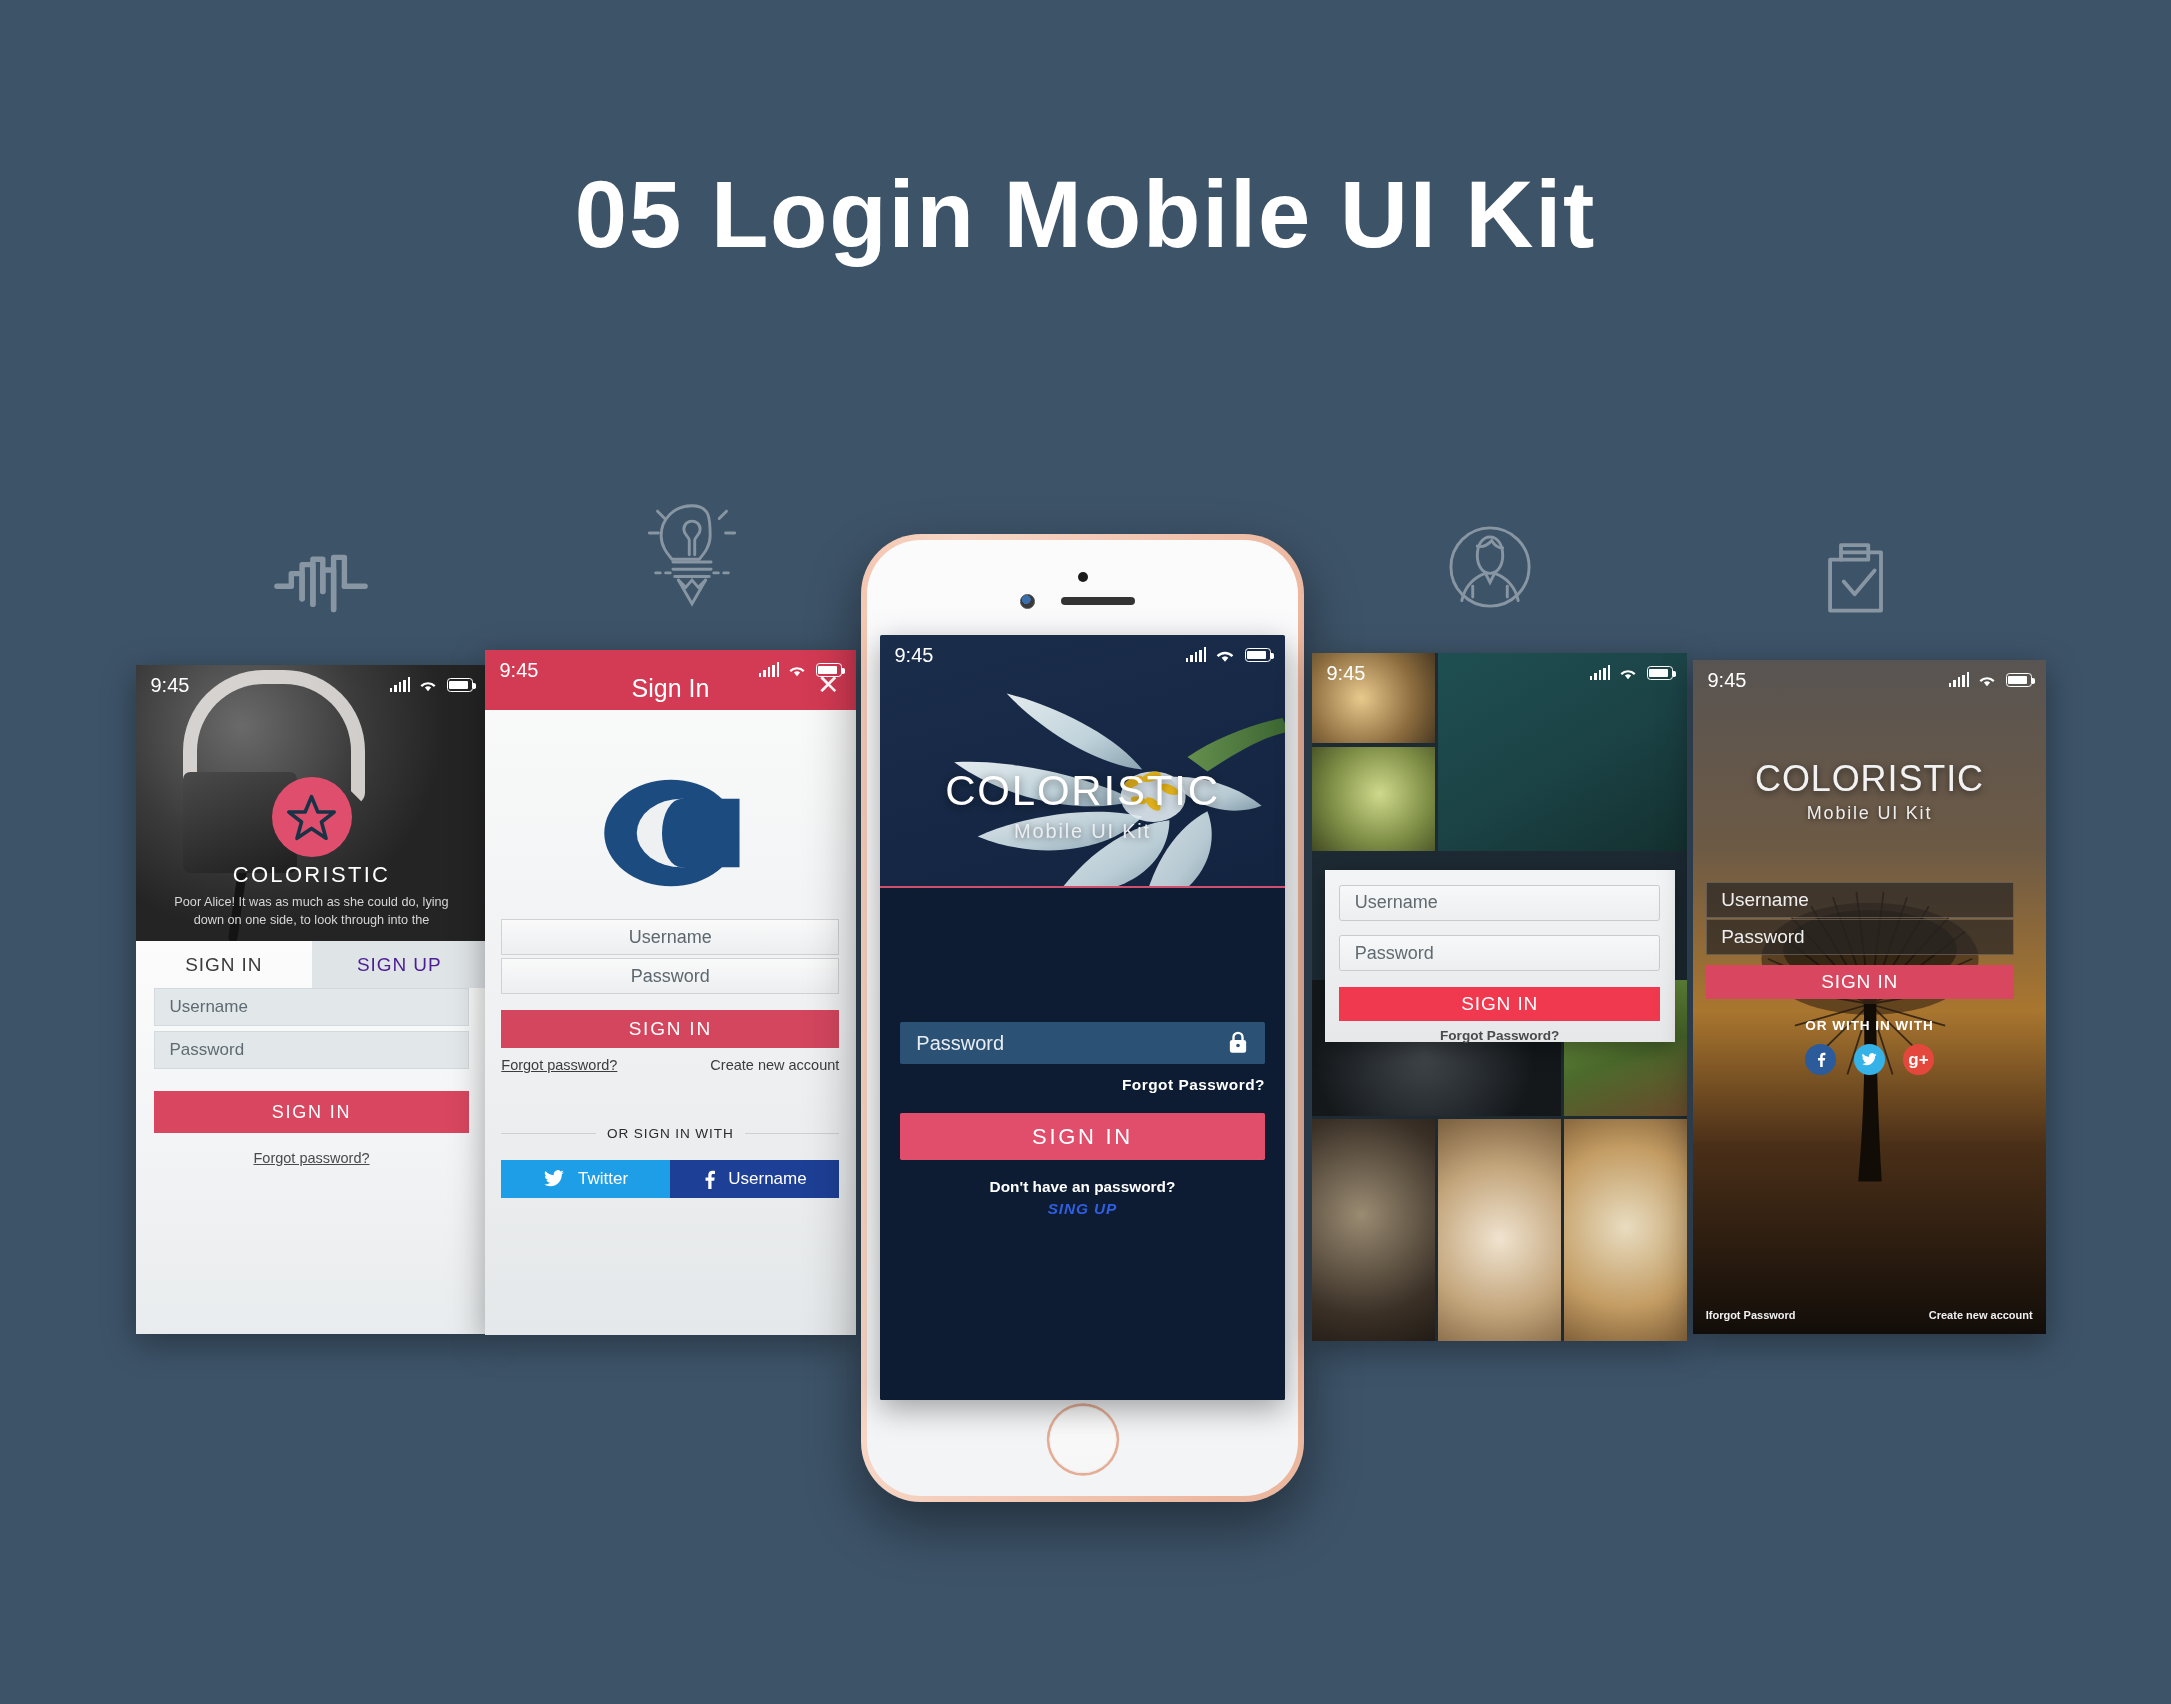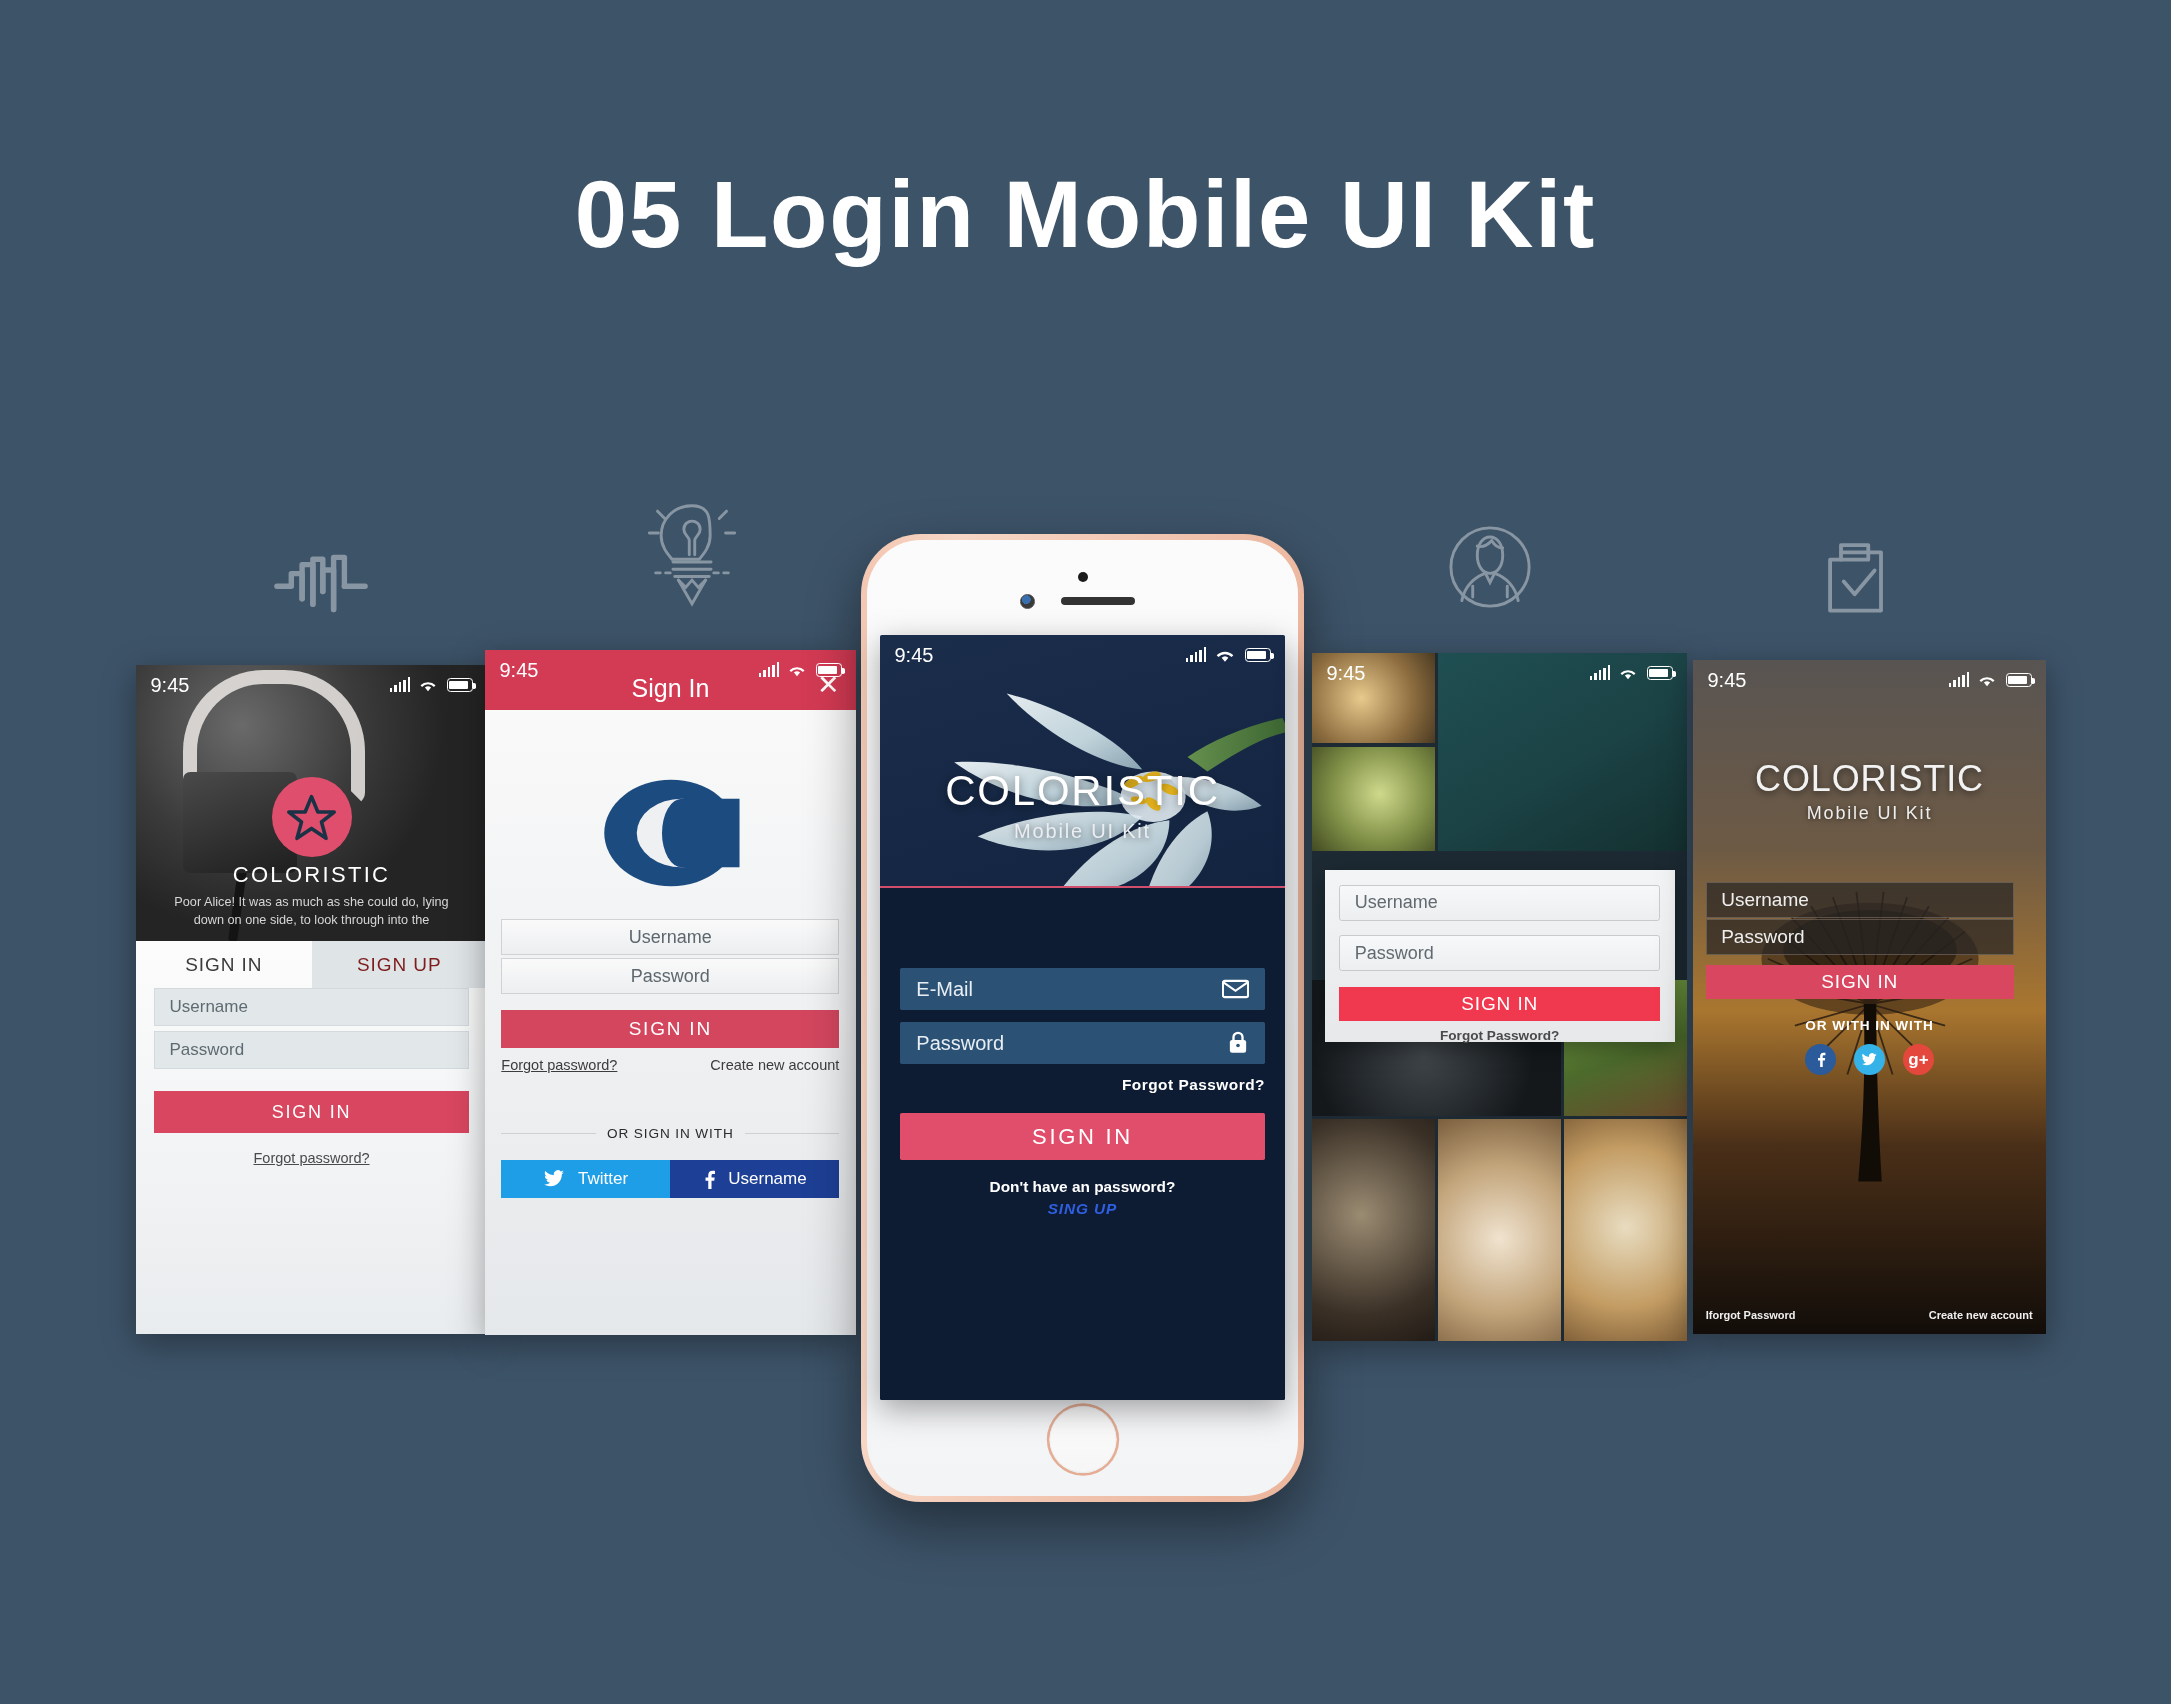--- a/index.html
+++ b/index.html
@@ -84,21 +84,21 @@
   }
   .s1-quote {
     position: absolute; left: 31px; top: 228px; width: 289px; text-align: center;
     color: #d6d6d6; font-size: 12.7px; line-height: 1.45; z-index:3;
   }
   .s1-sheet { position:absolute; left:0; top:276px; right:0; bottom:0;
     background: linear-gradient(#fcfcfc,#e9ecee); }
   .s1-tabs { display:flex; height: 47px; }
   .s1-tab { flex:1; display:flex;align-items:center;justify-content:center;
     font-size:19px; letter-spacing:0.9px; color:#3b3b3b; }
-  .s1-tab.inactive { background:#dfe4e7; color:#7f1d1d; }
+  .s1-tab.inactive { background:#dfe4e7; color:#4c1d95; }
   .s1-field {
     margin: 0 18px 5.4px; height: 38px; background:#e2e7ea;
     border:0.9px solid #d3d9dd; display:flex;align-items:center;padding:0 14.5px;
     color:#5f6b72; font-size:17px;
   }
   .s1-field:first-of-type{ margin-top: 42px; }
   .s1-btn {
     margin: 22px 18px 0; height: 42px; background:#d8465f; color:#fff;
     display:flex;align-items:center;justify-content:center;
     font-size:18px; letter-spacing:1.8px;
@@ -445,27 +445,20 @@
             </svg>
           <span class="batt">
               <i></i>
             </span>
         </span>
       </div>
       <div class="s3-brand">COLORISTIC</div>
       <div class="s3-sub">Mobile  UI  Kit</div>
       <div class="s3-lower"></div>
       <div class="s3-divider"></div>
-      <div class="s3-field s3-email">
-        <span>E-Mail</span>
-        <svg width="27" height="20" viewBox="0 0 30 22">
-          <rect x="1" y="2" width="28" height="18" rx="2" fill="none" stroke="#fff" stroke-width="2.4"></rect>
-          <path d="M2 4 L15 13 L28 4" fill="none" stroke="#fff" stroke-width="2.4"></path>
-        </svg>
-      </div>
       <div class="s3-field s3-pass">
         <span>Password</span>
         <svg width="22" height="23.5" viewBox="0 0 24 26">
           <rect x="3" y="10" width="18" height="14" rx="2.5" fill="#fff"></rect>
           <path d="M7 10 V7 a5 5 0 0 1 10 0 v3" fill="none" stroke="#fff" stroke-width="2.6"></path>
           <circle cx="12" cy="16" r="2" fill="#2b5275"></circle>
         </svg>
       </div>
       <div class="s3-forgot">Forgot  Password?</div>
       <div class="s3-btn">SIGN  IN</div>

